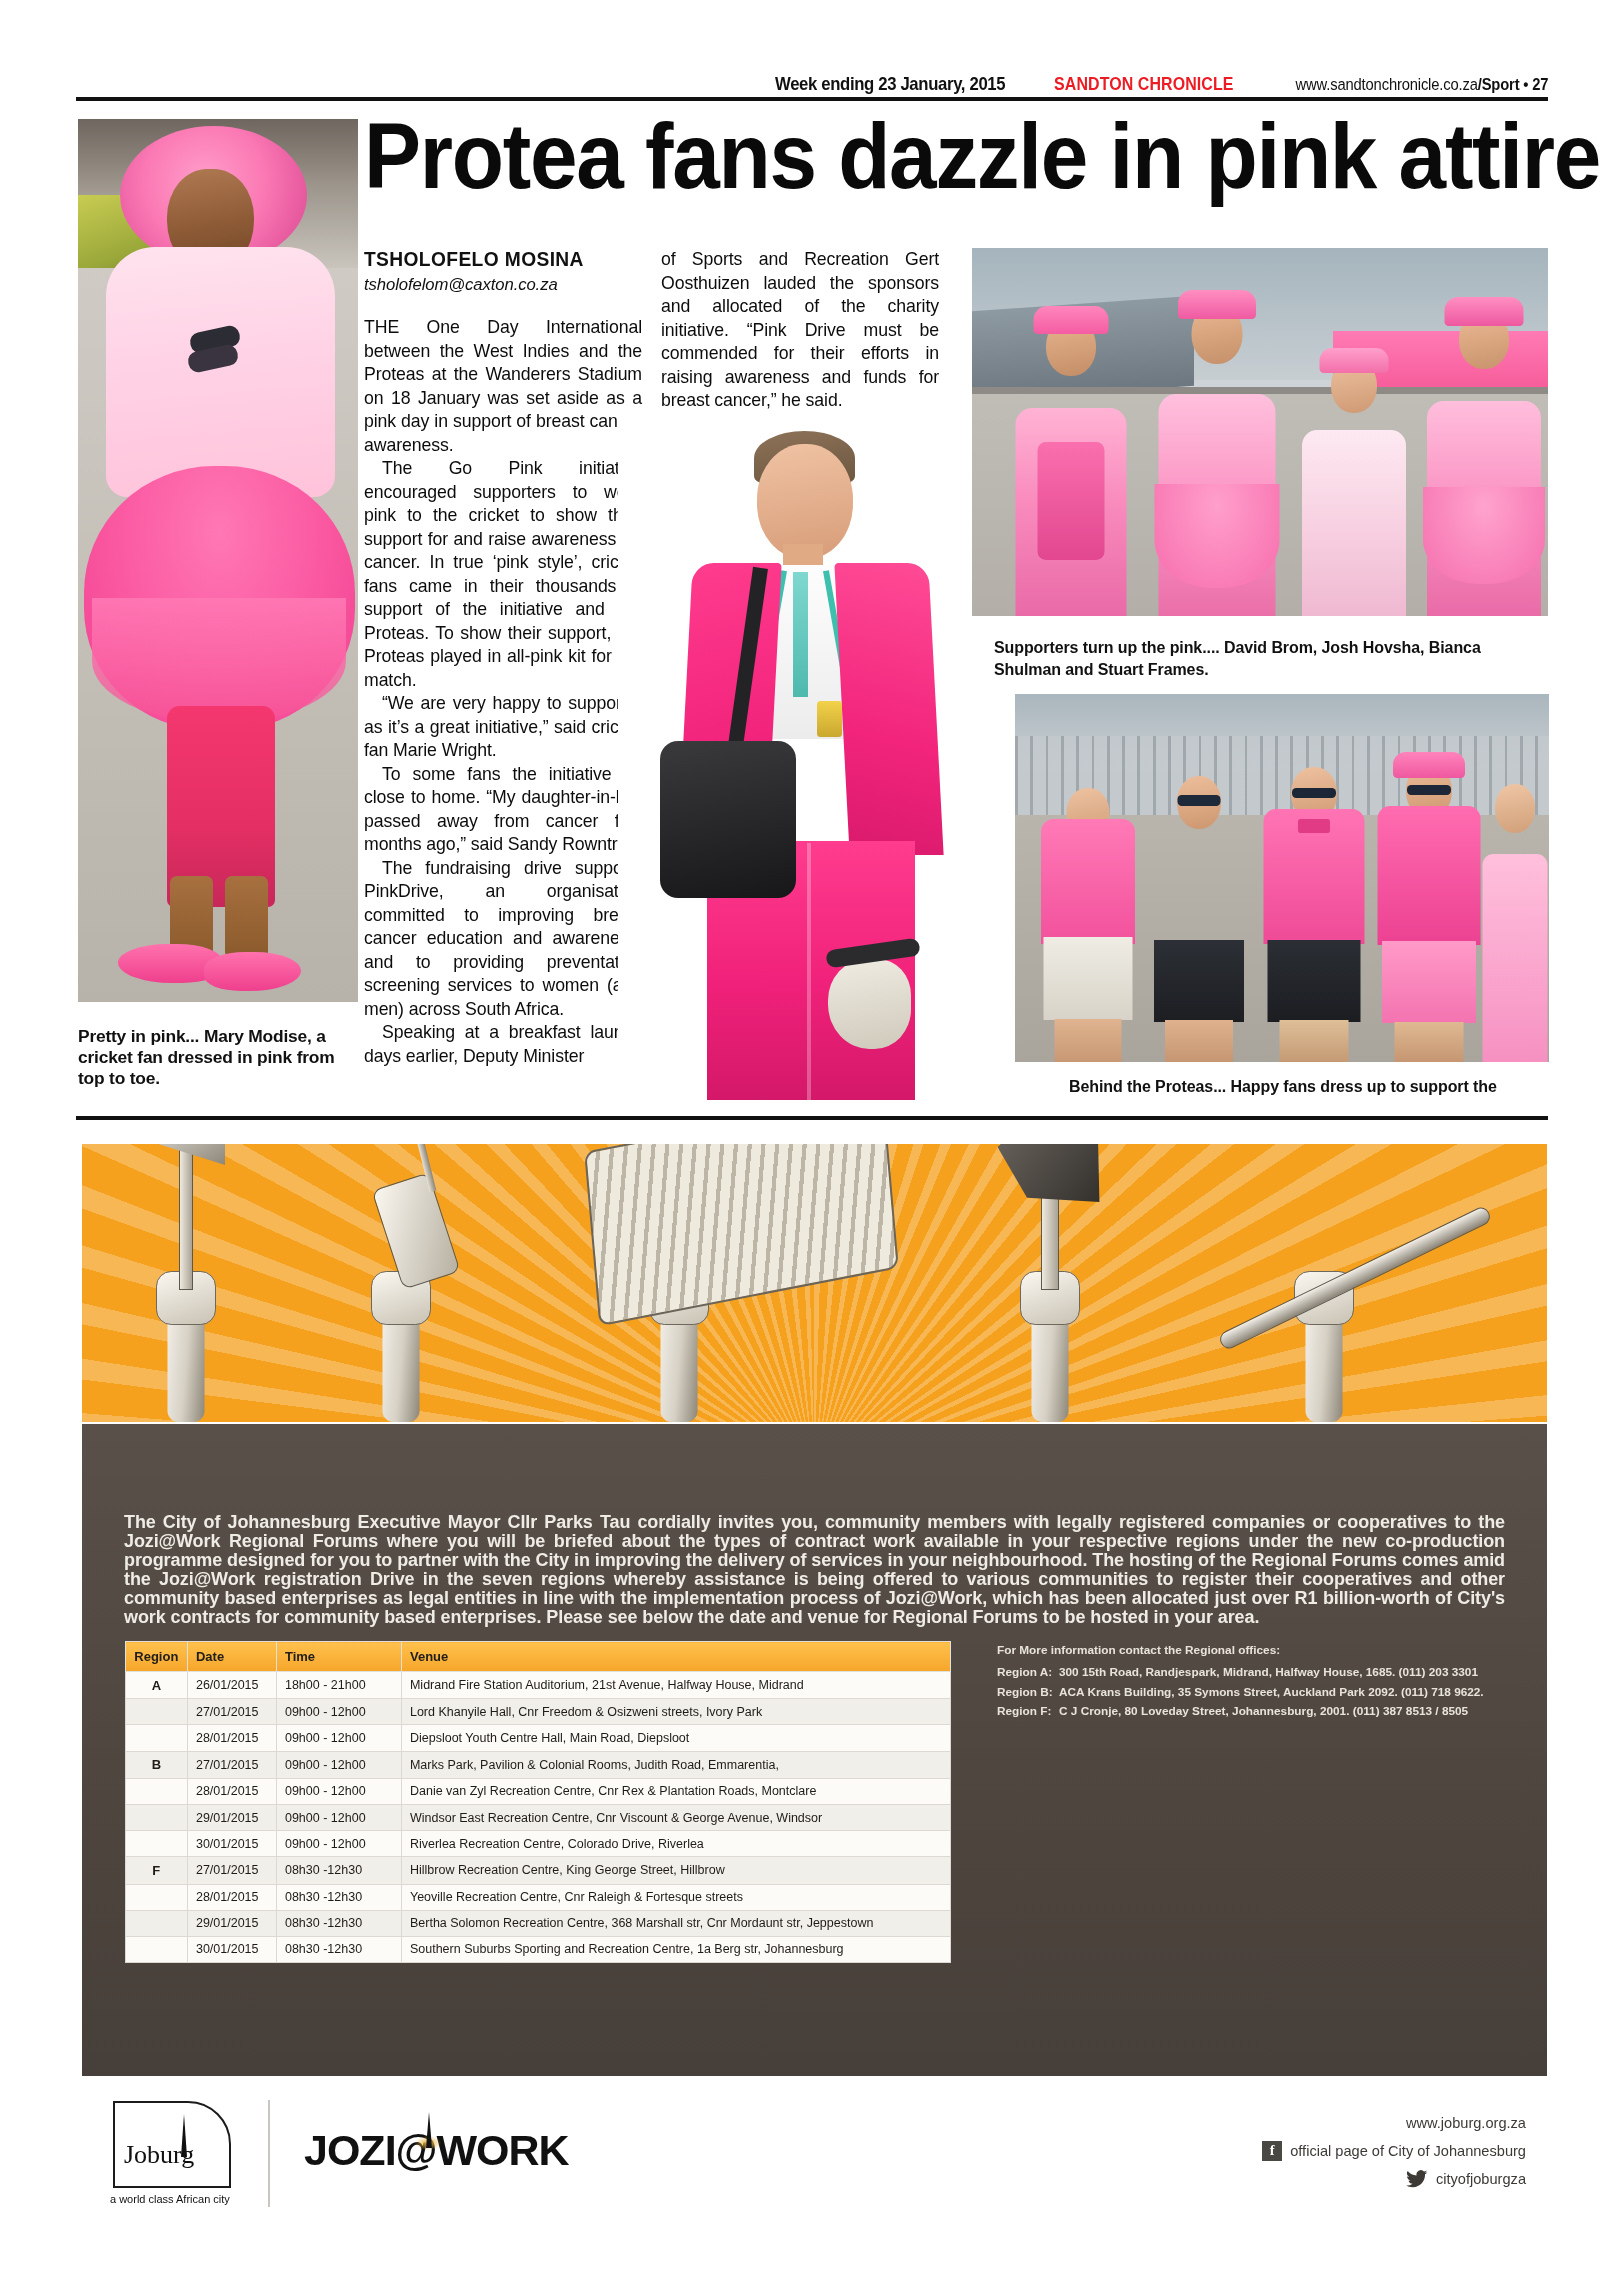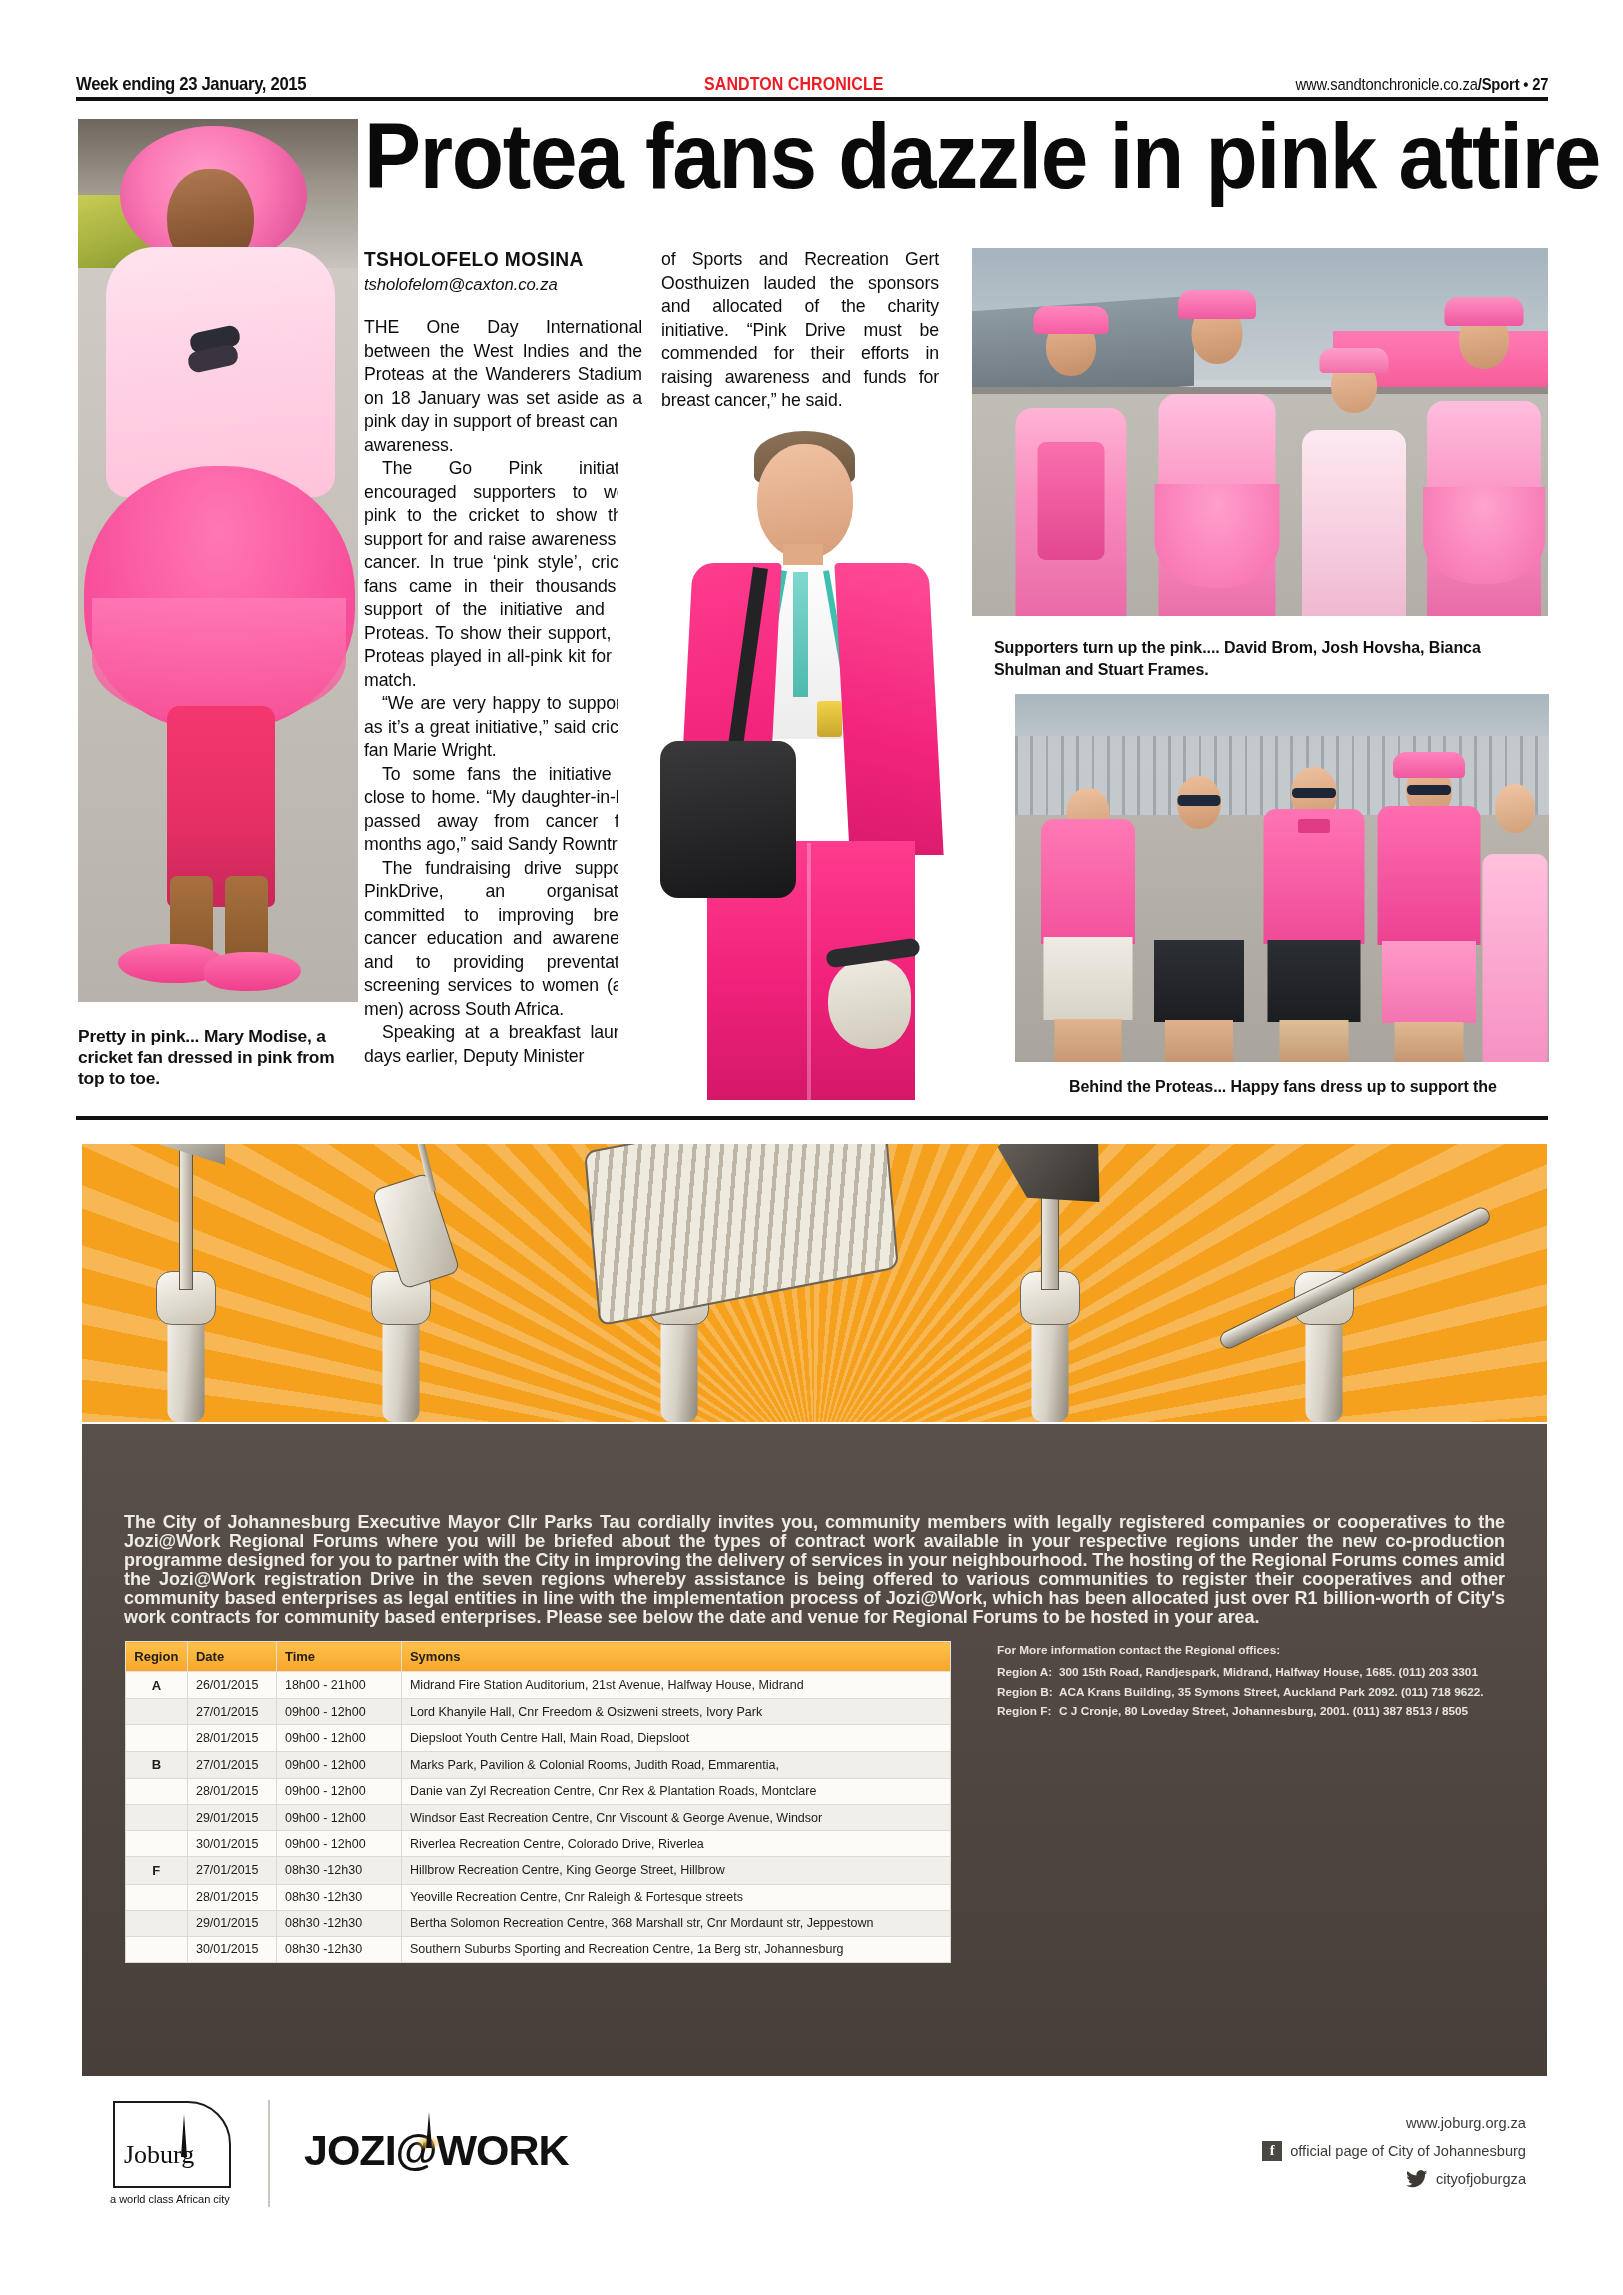--- a/index.html
+++ b/index.html
@@ -7,21 +7,21 @@
     width: 1624px; height: 2295px;
     background: #ffffff;
     font-family: "Liberation Sans", sans-serif;
     -webkit-font-smoothing: antialiased;
   }
   .page { position: relative; width: 1624px; height: 2295px; background:#fff; overflow:hidden; }
 
   
   .masthead {
     position:absolute; left:76px; top:56px; width:1472px; height:39px;
-    display:flex; align-items:flex-end; justify-content:space-between;
+    display:flex; align-items:flex-end; justify-content:flex-end;
   }
   .mh-left {
     font-family:"Liberation Sans", sans-serif;
     font-weight:bold; font-size:19px; letter-spacing:-0.4px;
     color:#111; transform: scaleX(0.88); transform-origin:left bottom;
   }
   .mh-center {
     font-weight:bold; font-size:19px; color:#ed1c24; letter-spacing:0.1px;
     transform: scaleX(0.84); transform-origin:center bottom;
   }
@@ -502,21 +502,21 @@
 
     <div class="ad-body">
       <div class="ad-para">The City of Johannesburg Executive Mayor Cllr Parks Tau cordially invites you, community members with legally registered companies or cooperatives to the Jozi@Work Regional Forums where you will be briefed about the types of contract work available in your respective regions under the new co-production programme designed for you to partner with the City in improving the delivery of services in your neighbourhood. The hosting of the Regional Forums comes amid the Jozi@Work registration Drive in the seven regions whereby assistance is being offered to various communities to register their cooperatives and other community based enterprises as legal entities in line with the implementation process of Jozi@Work, which has been allocated just over R1 billion-worth of City's work contracts for community based enterprises. Please see below the date and venue for Regional Forums to be hosted in your area.</div>
 
       <table class="ad-table">
         <thead>
           <tr>
             <th>Region</th>
             <th>Date</th>
             <th>Time</th>
-            <th>Symons</th>
+            <th>Venue</th>
           </tr>
         </thead>
         <tbody id="forums-tbody">
             <tr>
               <td class="reg">A</td>
               <td class="date">26/01/2015</td>
               <td class="time">18h00 - 21h00</td>
               <td class="venue">Midrand Fire Station Auditorium, 21st Avenue, Halfway House, Midrand</td>
             </tr>
             <tr>

